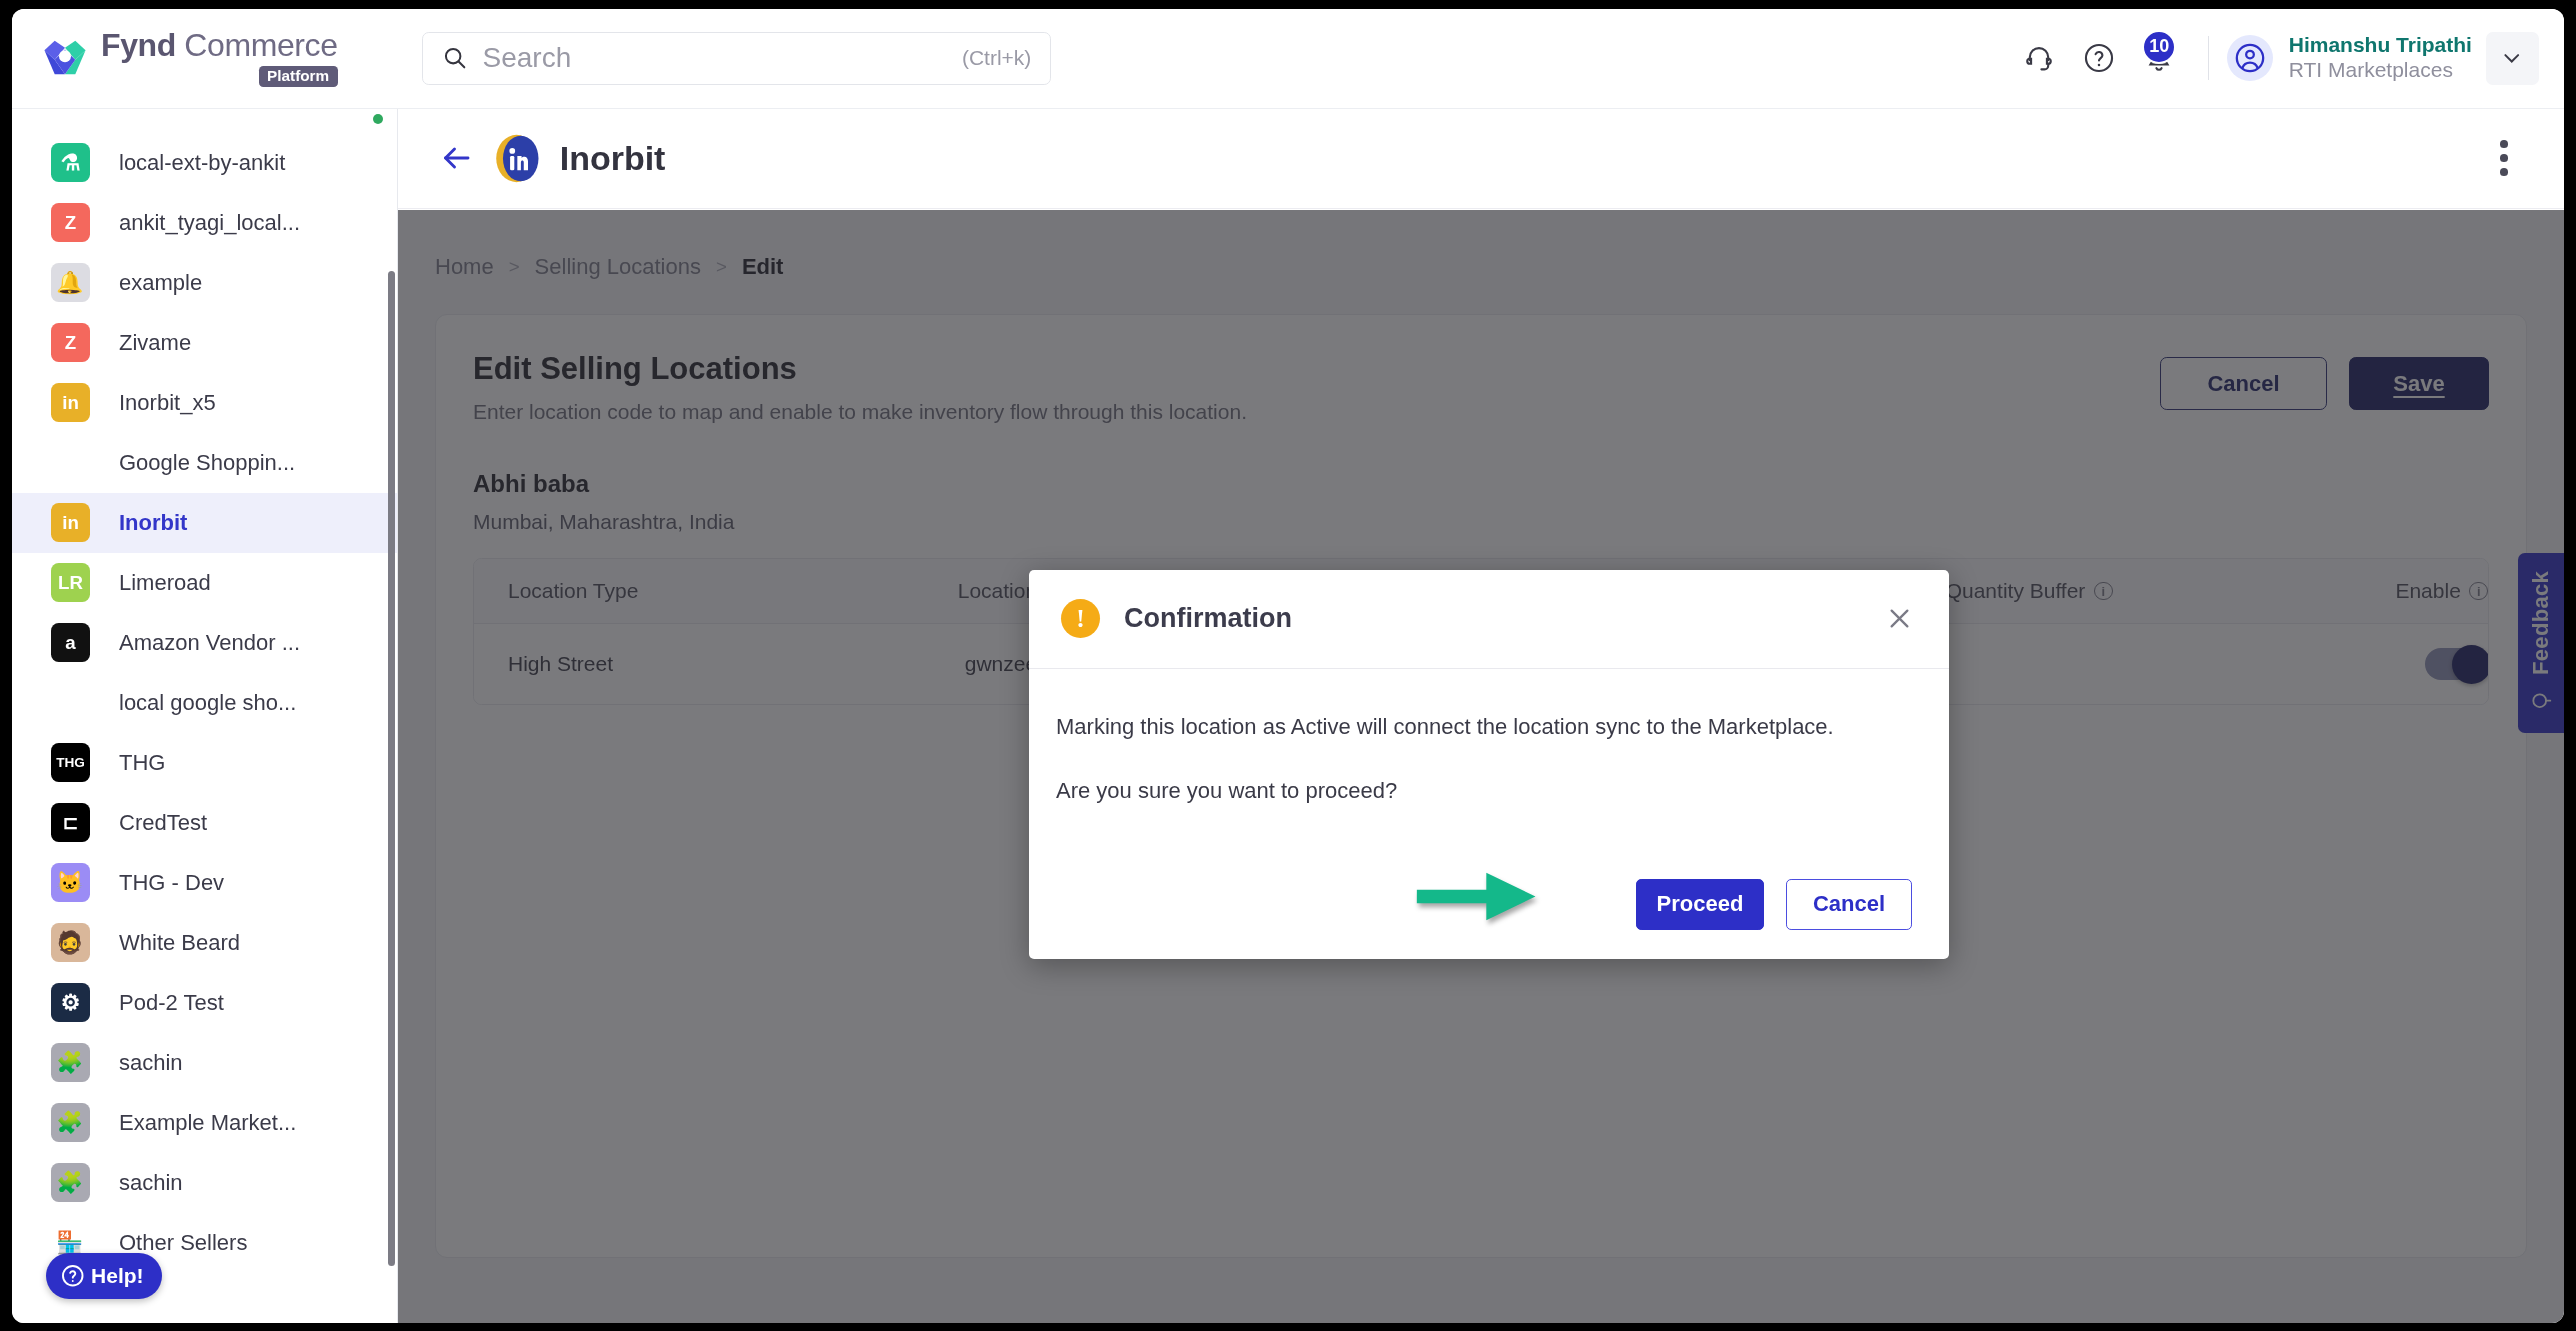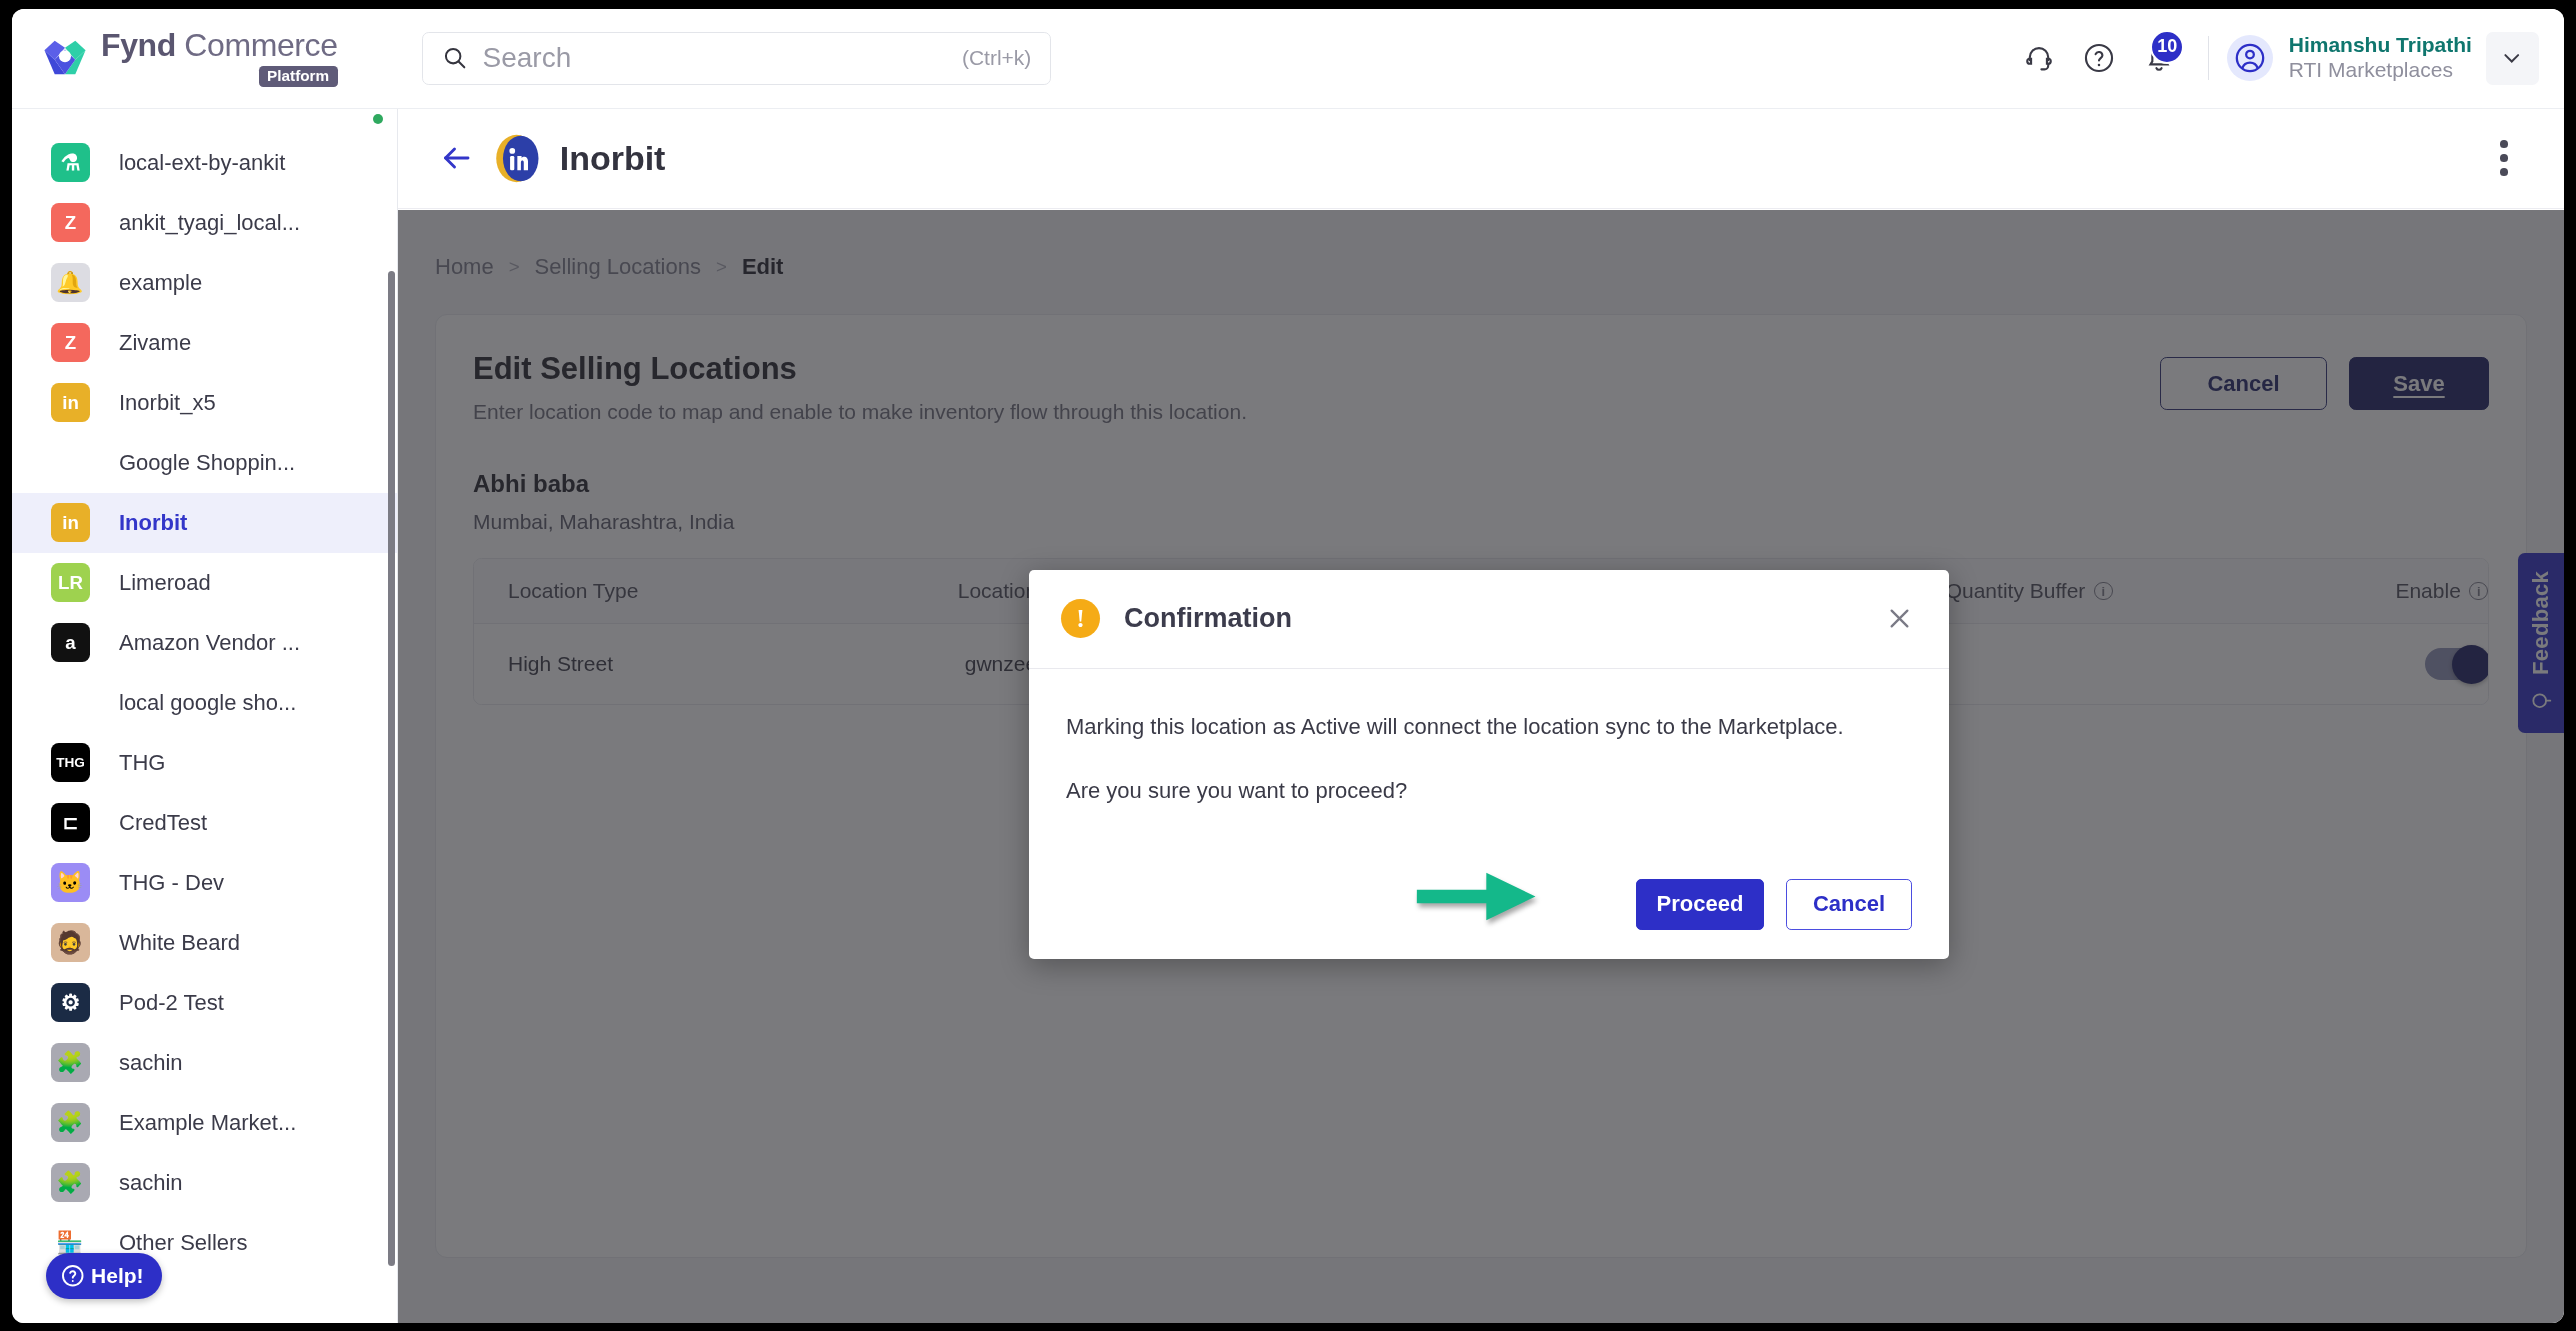--- a/index.html
+++ b/index.html
@@ -47,21 +47,21 @@
   .search-input {
     flex: 1; border: none; outline: none; font-size: 28px;
     color: #701a75; font-family: "Liberation Sans", sans-serif;
   }
   .search-input::placeholder { color: #9a9aa6; }
   .search-kbd { font-size: 21px; color: #9a9aa6; margin-left: 36px; }
 
   .top-right { margin-left: auto; display: flex; align-items: center; padding-right: 25.5px; gap: 0; }
   .ticon { width: 60px; height: 60px; display: flex; align-items: center; justify-content: center; position: relative; cursor: pointer; }
   .badge-count {
-    position: absolute; top: 1.7px; right: 5px;
+    position: absolute; top: 1.7px; right: 13px;
     background: #2d2fc7; color: #fff; border-radius: 50%;
     min-width: 34px; height: 34px; font-size: 18px; font-weight: 600;
     display: flex; align-items: center; justify-content: center;
     border: 2.6px solid #fff;
   }
   .vdiv { width: 0.9px; height: 44px; background: #e0e2e8; margin: 0 18.7px; }
   .profile { display: flex; align-items: center; gap: 15.3px; cursor: pointer; }
   .avatar {
     width: 46px; height: 46px; border-radius: 50%;
     background: #e4e8fd; display: flex; align-items: center; justify-content: center;
@@ -198,21 +198,21 @@
     height: 99px; display: flex; align-items: center; padding: 0 29px 0 32px;
     border-bottom: 0.9px solid #e9e9ee;
   }
   .warn-dot {
     width: 39px; height: 39px; border-radius: 50%; background: #f5ab16;
     color: #fff; font-size: 25.5px; font-weight: 700; display: flex; align-items: center; justify-content: center;
     margin-right: 24px; flex: none; font-family: "Liberation Serif", serif;
   }
   .modal-title { font-size: 27px; font-weight: 700; color: #3c3c4c; }
   .modal-close { margin-left: auto; width: 41px; height: 41px; display: flex; align-items: center; justify-content: center; cursor: pointer; }
-  .modal-body { padding: 41px 37px 0 37px; flex: 1; }
+  .modal-body { padding: 41px 37px 0 27px; flex: 1; }
   .modal-p { font-size: 22px; color: #3a3a47; line-height: 1.5; }
   .modal-p + .modal-p { margin-top: 31px; }
   .modal-foot { display: flex; justify-content: flex-end; gap: 22px; padding: 0 37px 29px 37px; }
   .m-btn { height: 51px; border-radius: 5.1px; font-size: 22px; font-weight: 700; display: flex; align-items: center; justify-content: center; cursor: pointer; }
   .m-proceed { width: 128px; background: #2d2fc7; color: #fff; border: 0.9px solid #2d2fc7; }
   .m-cancel { width: 126px; background: #fff; color: #2d2fc7; border: 0.9px solid #4b4de0; }
 
   
   .ann-arrow { position: absolute; left: 1401px; top: 857px; z-index: 70; filter: drop-shadow(2.6px 4.3px 2.6px rgba(0,0,0,.35)); }
 </style>

